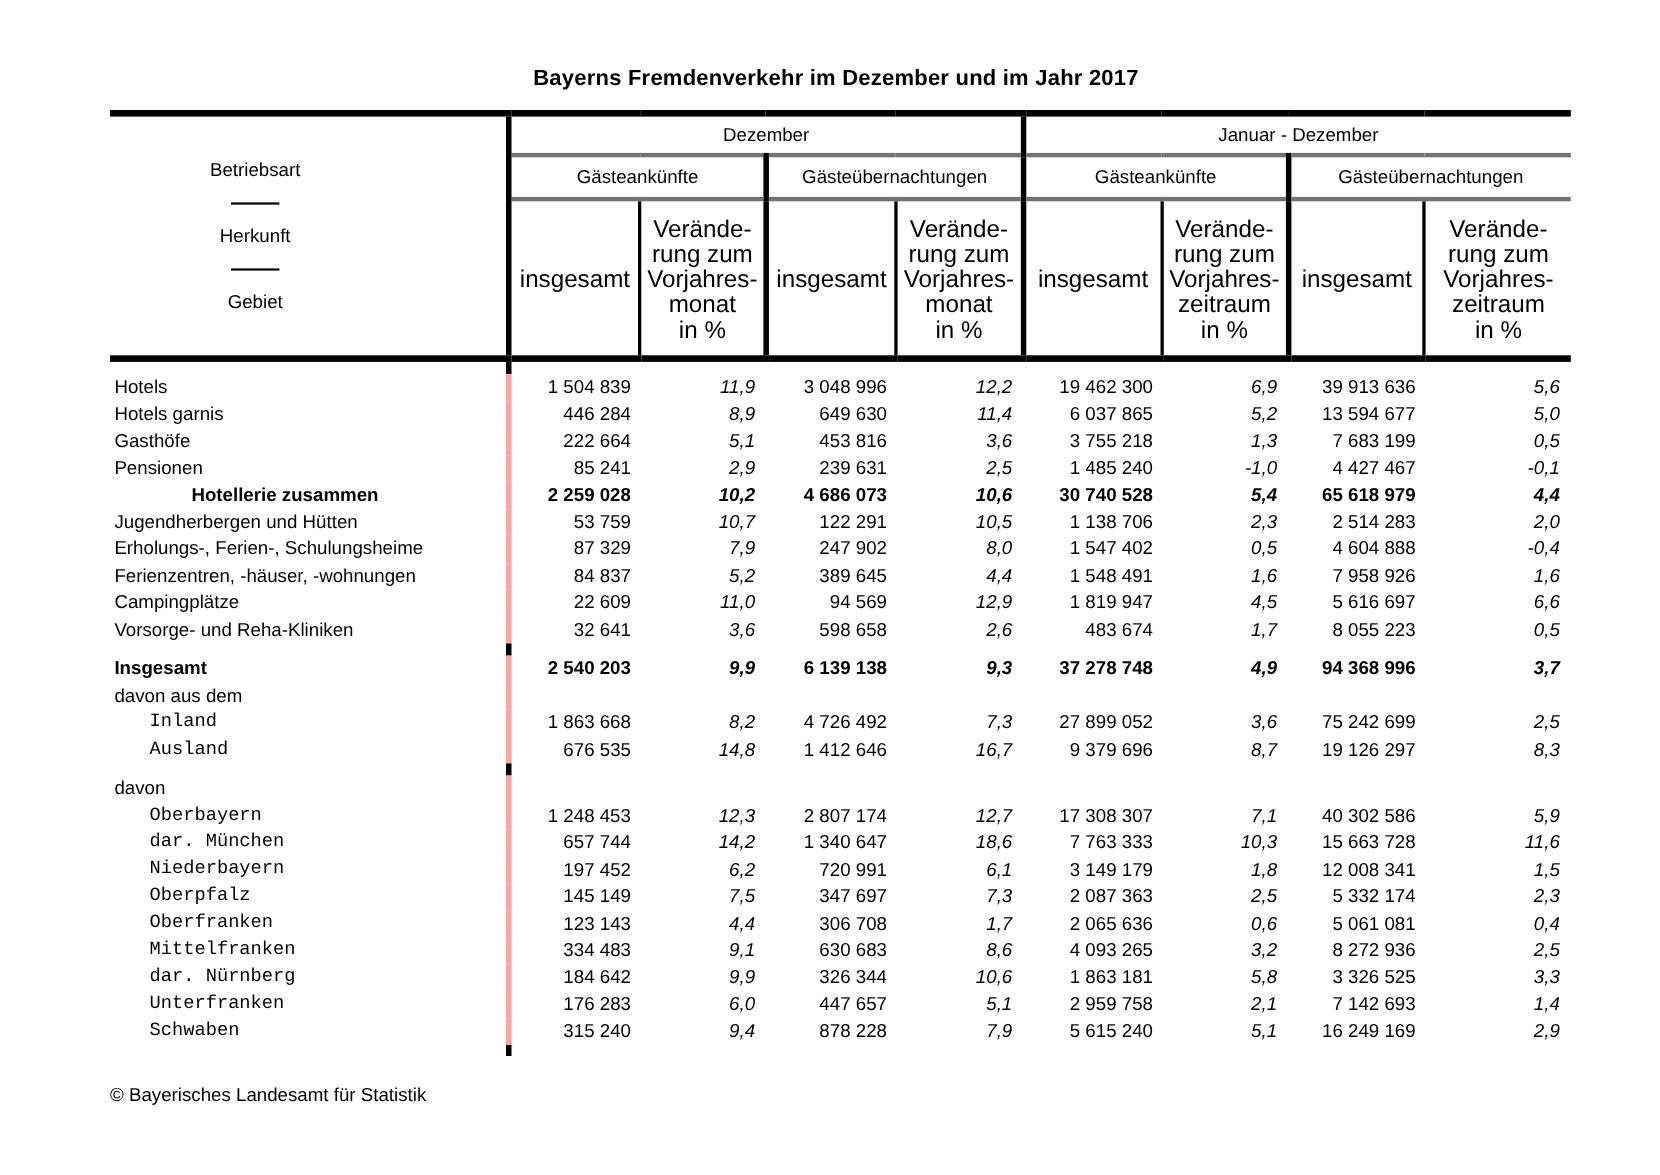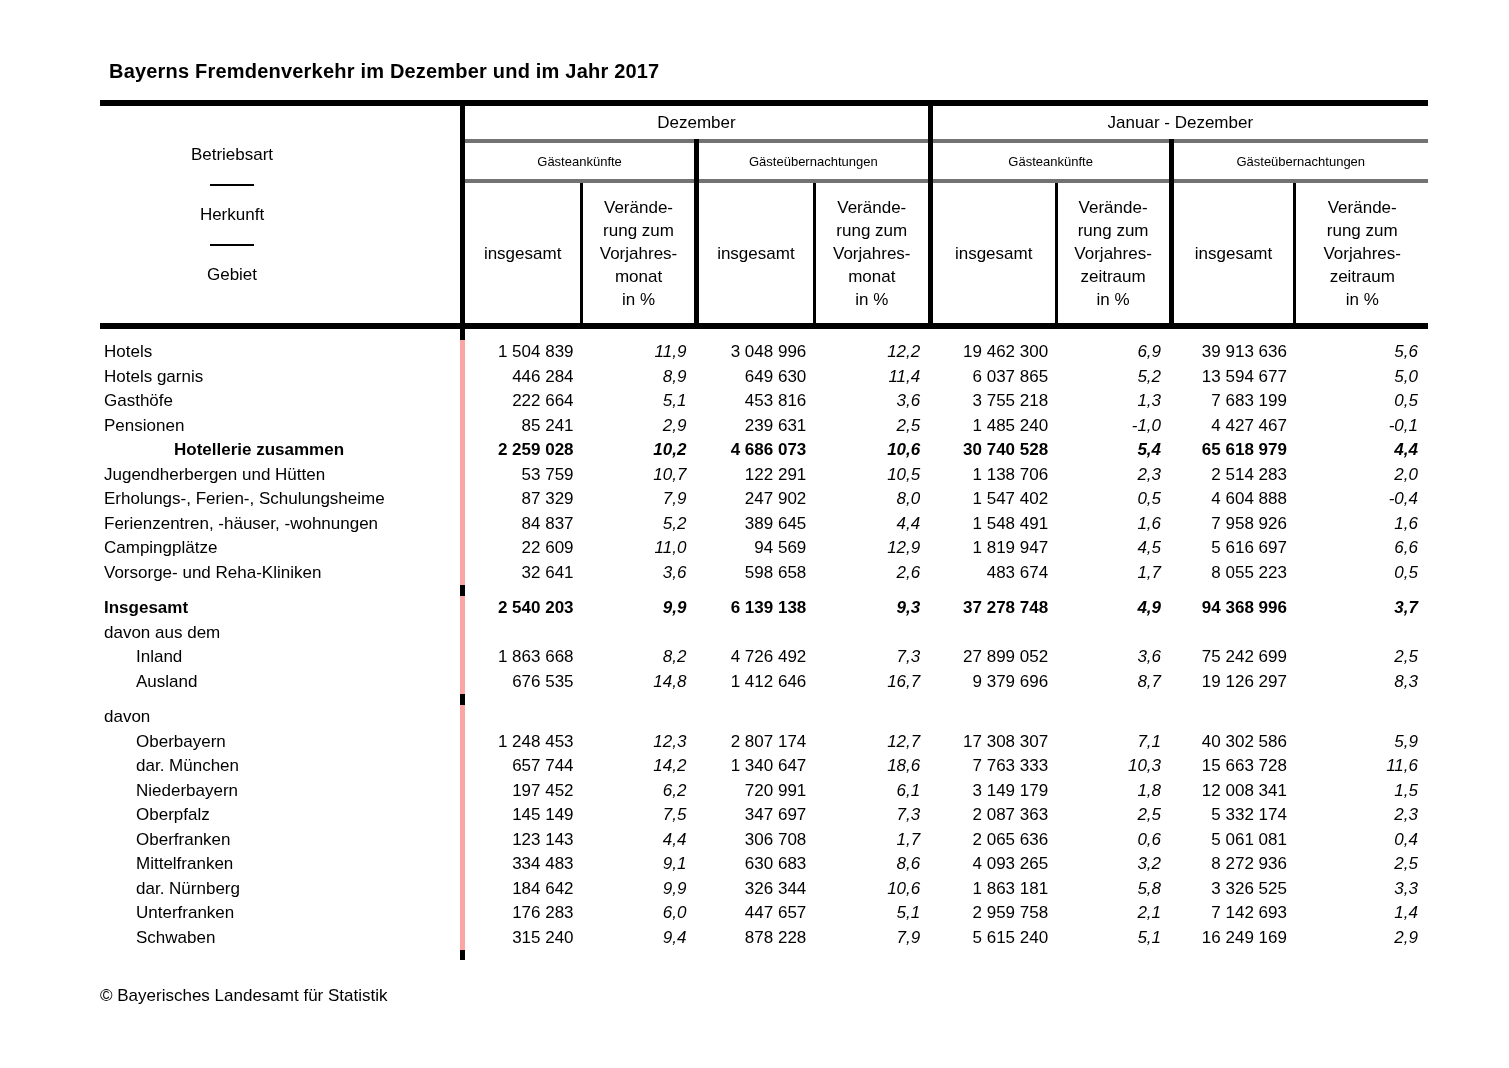--- a/index.html
+++ b/index.html
@@ -12,23 +12,23 @@
   .page {
     position: relative;
     width: 1509px;
     height: 1068px;
     background: #fff;
     overflow: hidden;
   }
   .title {
     position: absolute;
     top: 60px;
-    left: 109px;
+    left: 96px;
     width: 1328px;
-    text-align: left;
+    text-align: center;
     font-size: 20px;
     font-weight: bold;
     letter-spacing: 0.2px;
   }
   table.stat {
     position: absolute;
     top: 100px;
     left: 100px;
     width: 1328px;
     border-collapse: collapse;
@@ -42,43 +42,43 @@
     padding: 0;
   }
   
   .bt-thick { border-top: 6px solid #000; }
   .bb-thick { border-bottom: 6px solid #000; }
   .bb-med   { border-bottom: 4px solid #737373; }
   .br-thick { border-right: 5px solid #000; }
   .br-thin  { border-right: 3px solid #000; }
 
   .h-top { height: 33px; font-size: 17px; }
-  .h-mid { height: 36px; font-size: 13px; }
-  .h-sub { height: 140px; font-size: 17px; line-height: 23px; white-space: pre-line; }
+  .h-mid { height: 36px; font-size: 17px; }
+  .h-sub { height: 140px; font-size: 22px; line-height: 23px; white-space: pre-line; }
 
   .stub-head { vertical-align: middle; }
   .stub-inner { width: 264px; text-align: center; font-size: 17px; }
   .dash {
     width: 44px;
     height: 2px;
     background: #000;
     margin: 19px auto;
   }
 
   tbody td {
     padding: 0;
     font-size: 17px;
     vertical-align: middle;
   }
   tr.data-row td { height: 24.5px; line-height: 24.5px; }
   td.label { border-right: 5px solid #fca5a5; white-space: nowrap; overflow: hidden; }
   td.spacer-cell { }
   tr.spacer-row td.label { border-right: 5px solid #000; }
   .ind0 { padding-left: 4px; }
-  .ind1 { padding-left: 36px; }
+  .ind1 { padding-left: 36px; font-family: Liberation Mono, monospace; }
   .ind2 { padding-left: 74px; }
   .bold { font-weight: bold; }
   td.num { text-align: right; }
   td.tot { padding-right: 8px; }
   td.pct { padding-right: 10px; font-style: italic; }
   .footer {
     position: absolute;
     top: 986px;
     left: 100px;
     width: 1328px;

